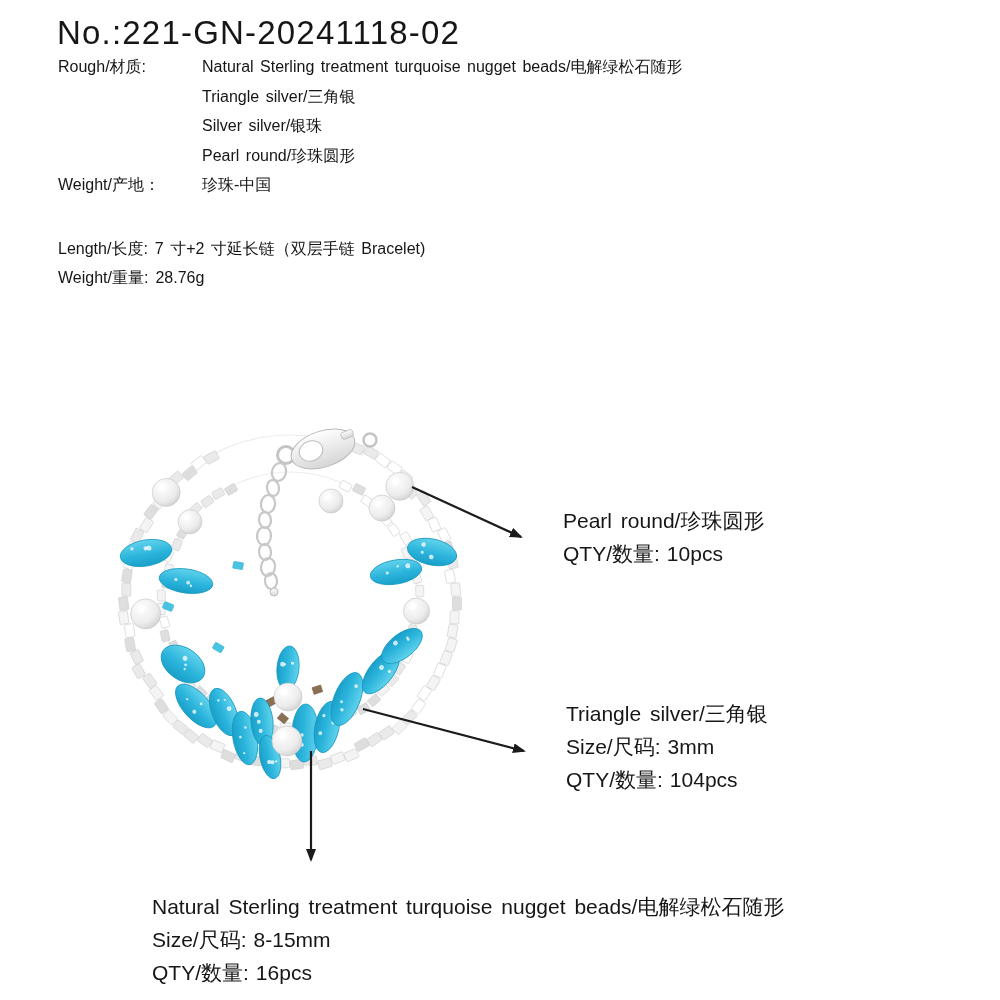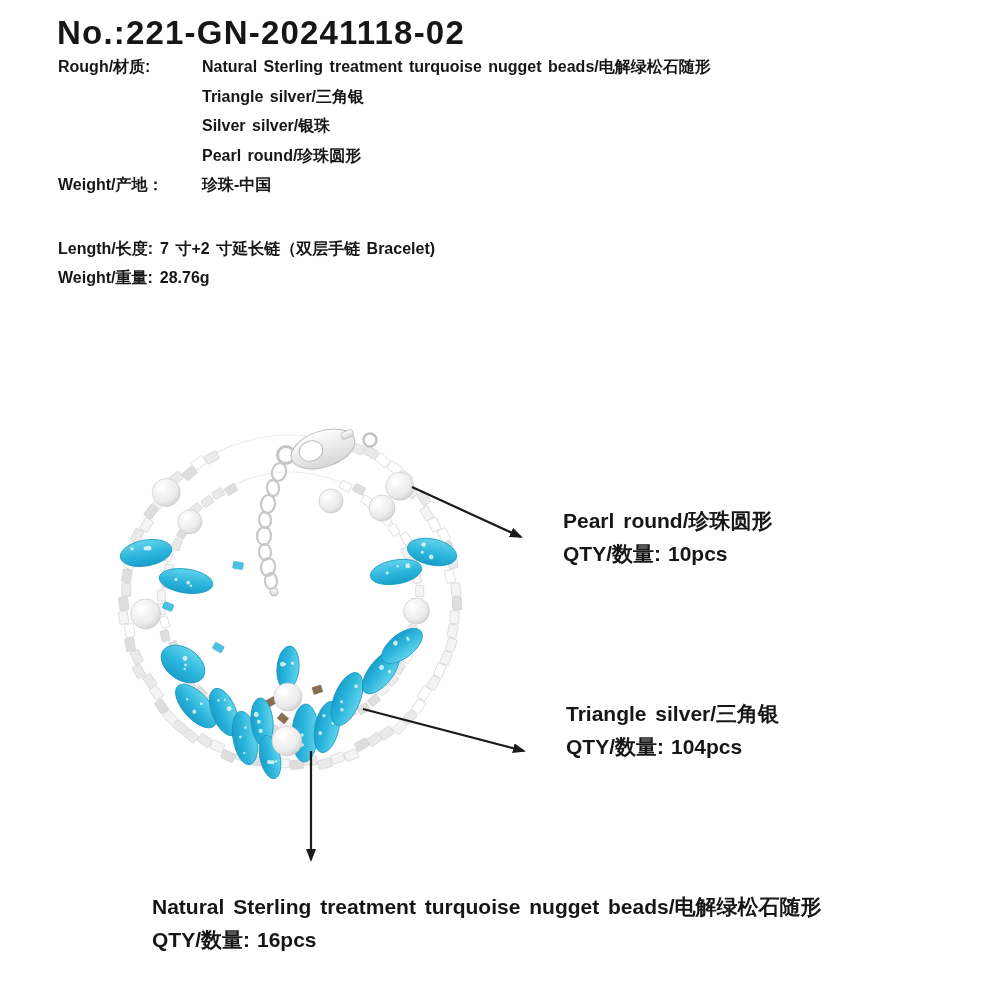--- a/index.html
+++ b/index.html
@@ -1,18 +1,18 @@
 <!DOCTYPE html>
 <html><head>
 <meta charset="utf-8">
 <style>
   html,body{margin:0;padding:0;background:#ffffff;}
   .page{position:relative;width:1000px;height:1000px;background:#ffffff;overflow:hidden;
         font-family:"Liberation Sans","DejaVu Sans",sans-serif;color:var(--ink,#161616);
-        font-weight:bold;}
+        font-weight:normal;}
   
   .title{position:absolute;left:57px;top:14px;font-size:33px;letter-spacing:1.2px;white-space:nowrap;}
   .spec{font-size:16px;line-height:29.5px;word-spacing:2px;white-space:nowrap;}
   .lbl{position:absolute;left:58px;}
   .vals{position:absolute;left:202px;}
   .inline-row{position:absolute;left:58px;}
   .inline-row .val{margin-left:7px;}
   
   #fig{position:absolute;left:0;top:0;width:1000px;height:1000px;pointer-events:none;}
   
@@ -315,24 +315,30 @@
   <div class="callout" style="left:563px;top:504px">
     <div class="c-title">Pearl round/珍珠圆形</div>
     <div class="c-line">
       <span>QTY/数量:</span><span class="v">10pcs</span>
     </div>
   </div>
 
   <div class="callout" style="left:566px;top:697px">
     <div class="c-title">Triangle silver/三角银</div>
     <div class="c-line">
+      <span>Size/尺码:</span><span class="v">3mm</span>
+    </div>
+    <div class="c-line">
       <span>QTY/数量:</span><span class="v">104pcs</span>
     </div>
   </div>
 
   <div class="callout" style="left:152px;top:890px">
     <div class="c-title">Natural Sterling treatment turquoise nugget beads/电解绿松石随形</div>
     <div class="c-line">
+      <span>Size/尺码:</span><span class="v">8-15mm</span>
+    </div>
+    <div class="c-line">
       <span>QTY/数量:</span><span class="v">16pcs</span>
     </div>
   </div>
 
 </div>
 
 </body></html>

